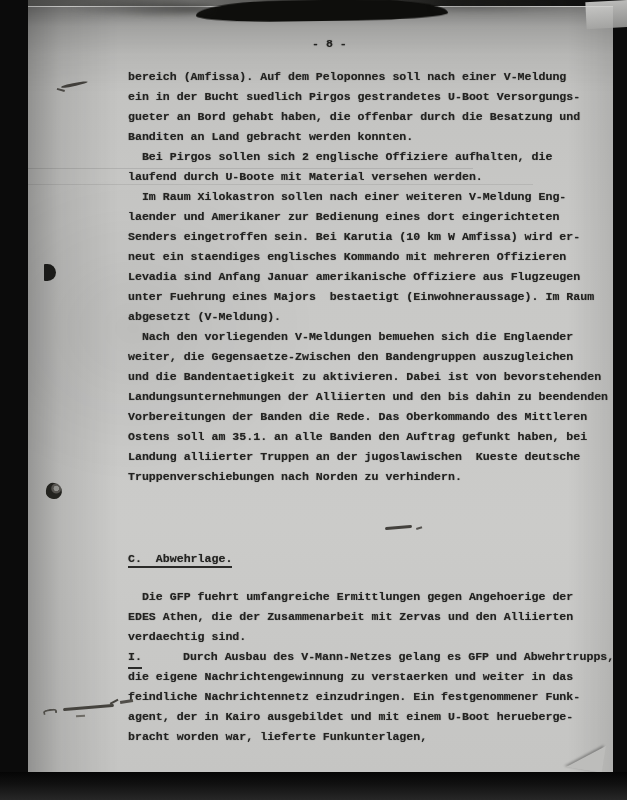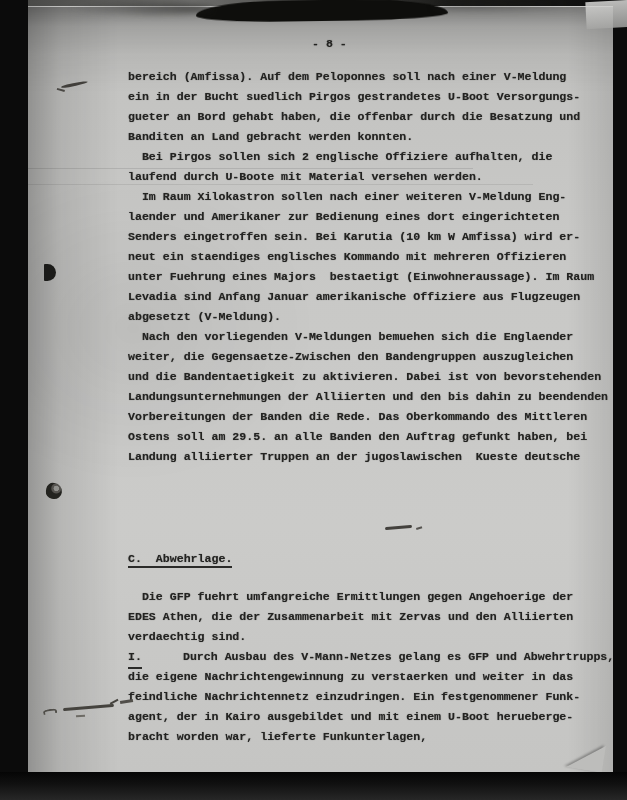--- a/index.html
+++ b/index.html
@@ -120,32 +120,33 @@
       </div>
       <div>
         <div class="line">  Bei Pirgos sollen sich 2 englische Offiziere aufhalten, die</div>
         <div class="line">laufend durch U-Boote mit Material versehen werden.</div>
       </div>
       <div>
         <div class="line">  Im Raum Xilokastron sollen nach einer weiteren V-Meldung Eng-</div>
         <div class="line">laender und Amerikaner zur Bedienung eines dort eingerichteten</div>
         <div class="line">Senders eingetroffen sein. Bei Karutia (10 km W Amfissa) wird er-</div>
         <div class="line">neut ein staendiges englisches Kommando mit mehreren Offizieren</div>
+        <div class="line">Levadia sind Anfang Januar amerikanische Offiziere aus Flugzeugen</div>
         <div class="line">unter Fuehrung eines Majors  bestaetigt (Einwohneraussage). Im Raum</div>
-        <div class="line">Levadia sind Anfang Januar amerikanische Offiziere aus Flugzeugen</div>
         <div class="line">abgesetzt (V-Meldung).</div>
       </div>
       <div>
         <div class="line">  Nach den vorliegenden V-Meldungen bemuehen sich die Englaender</div>
         <div class="line">weiter, die Gegensaetze-Zwischen den Bandengruppen auszugleichen</div>
         <div class="line">und die Bandentaetigkeit zu aktivieren. Dabei ist von bevorstehenden</div>
         <div class="line">Landungsunternehmungen der Alliierten und den bis dahin zu beendenden</div>
         <div class="line">Vorbereitungen der Banden die Rede. Das Oberkommando des Mittleren</div>
-        <div class="line">Ostens soll am 29.5. an alle Banden den Auftrag gefunkt haben, bei</div>
+        <div class="line">Ostens soll am 35.1. an alle Banden den Auftrag gefunkt haben, bei</div>
         <div class="line">Landung alliierter Truppen an der jugoslawischen  Kueste deutsche</div>
+        <div class="line">Truppenverschiebungen nach Norden zu verhindern.</div>
       </div>
     </div>
 
     <div class="dash-sep"></div>
 
     <div class="heading">
       <span class="u">C.  Abwehrlage.</span>
     </div>
 
     <div class="block2">

